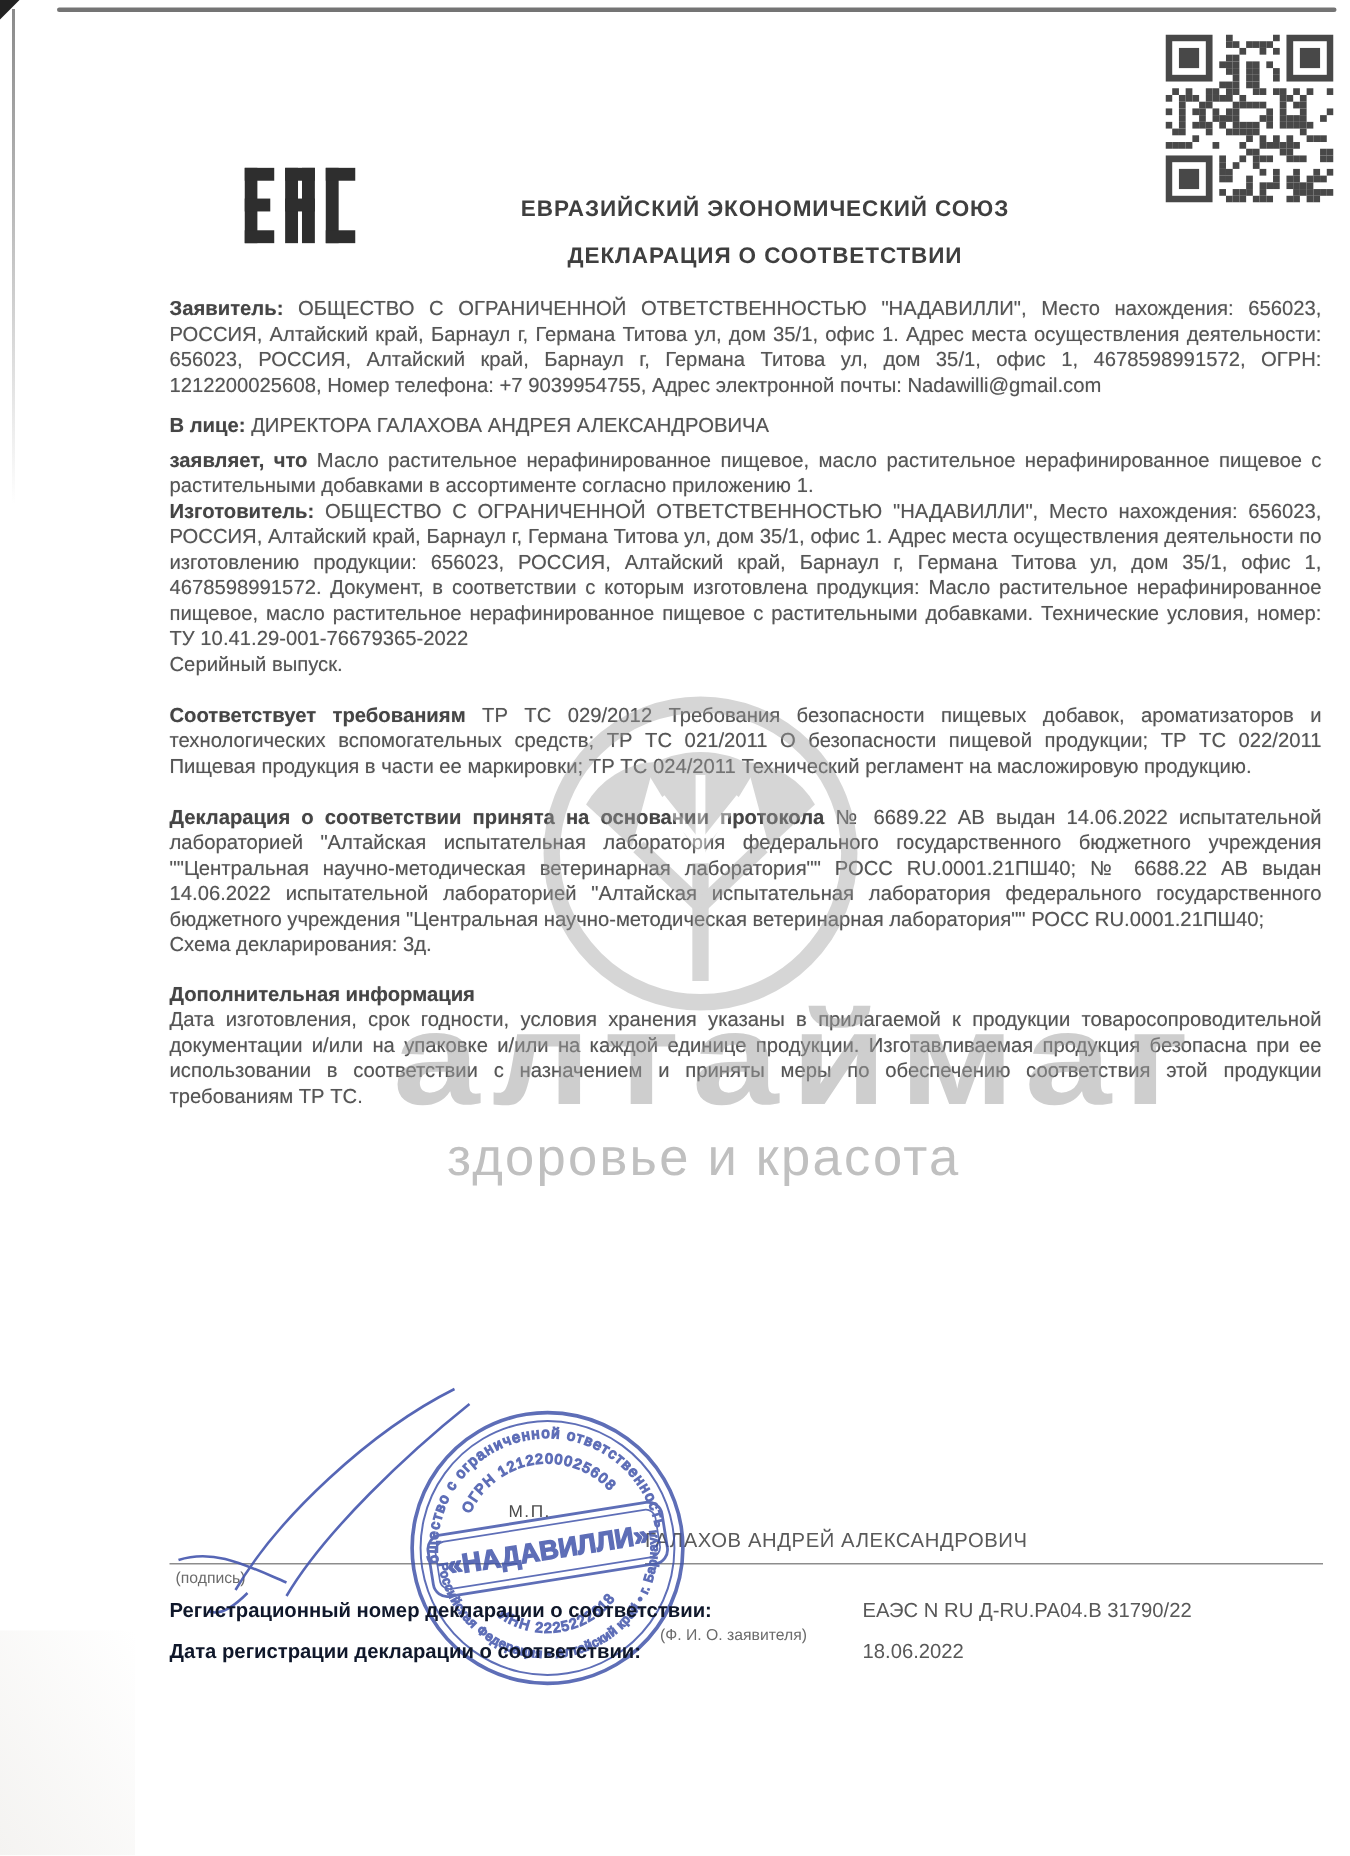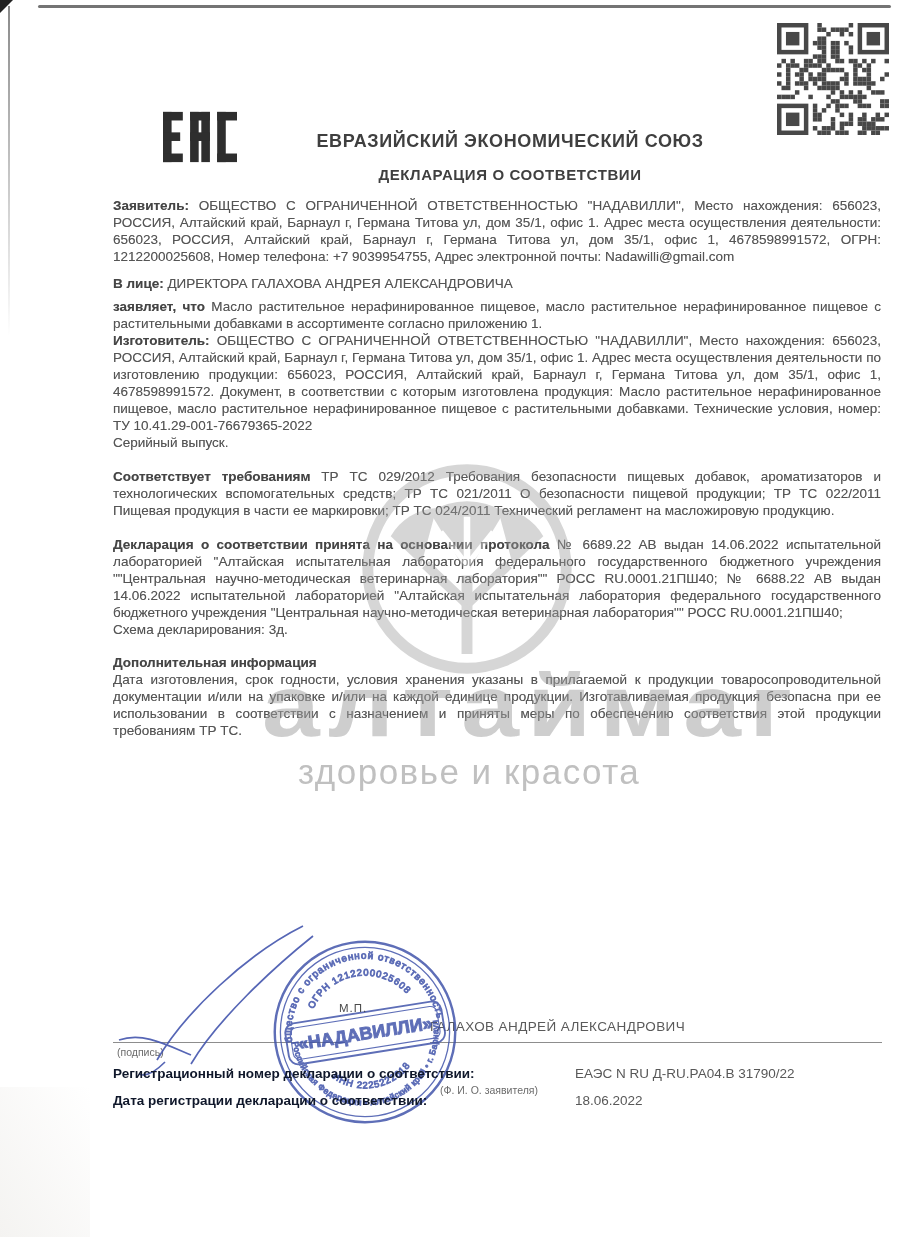--- a/index.html
+++ b/index.html
@@ -8,21 +8,21 @@
     font-family:"Liberation Sans", sans-serif;color:#555;
   }
   
   .scan-top{position:absolute;left:38px;top:5px;width:853px;height:3px;background:#454545;opacity:.75;border-radius:2px;}
   .scan-corner{position:absolute;left:0;top:0;width:0;height:0;border-top:13px solid #222;border-right:13px solid transparent;}
   .scan-left{position:absolute;left:8px;top:6px;width:2px;height:330px;background:linear-gradient(#8a8a8a,rgba(160,160,160,0));}
   .scan-smudge{position:absolute;left:0;bottom:0;width:90px;height:150px;background:linear-gradient(to top right,#f4f3f1,rgba(255,255,255,0));}
 
   .eac-logo{position:absolute;left:163px;top:102px;width:74px;height:70px;}
   .titles{position:absolute;left:240px;top:131px;width:540px;text-align:center;color:#3f3f3f;}
-  .union-title{font-size:18px;font-weight:bold;letter-spacing:.6px;}
+  .union-title{font-size:15px;font-weight:bold;letter-spacing:.6px;}
   .doc-title{font-size:15px;font-weight:bold;letter-spacing:.6px;margin-top:14px;}
   .qr{position:absolute;left:777px;top:23px;width:112px;height:112px;opacity:.88;}
 
   .text-col{
     position:absolute;left:113px;top:197px;width:768px;z-index:1;
     font-size:13.5px;line-height:17px;text-align:justify;
     text-shadow:0 0 .5px rgba(100,100,100,.55);
   }
   .text-col p{margin:0;}
   .b{font-weight:bold;color:#454545;}

